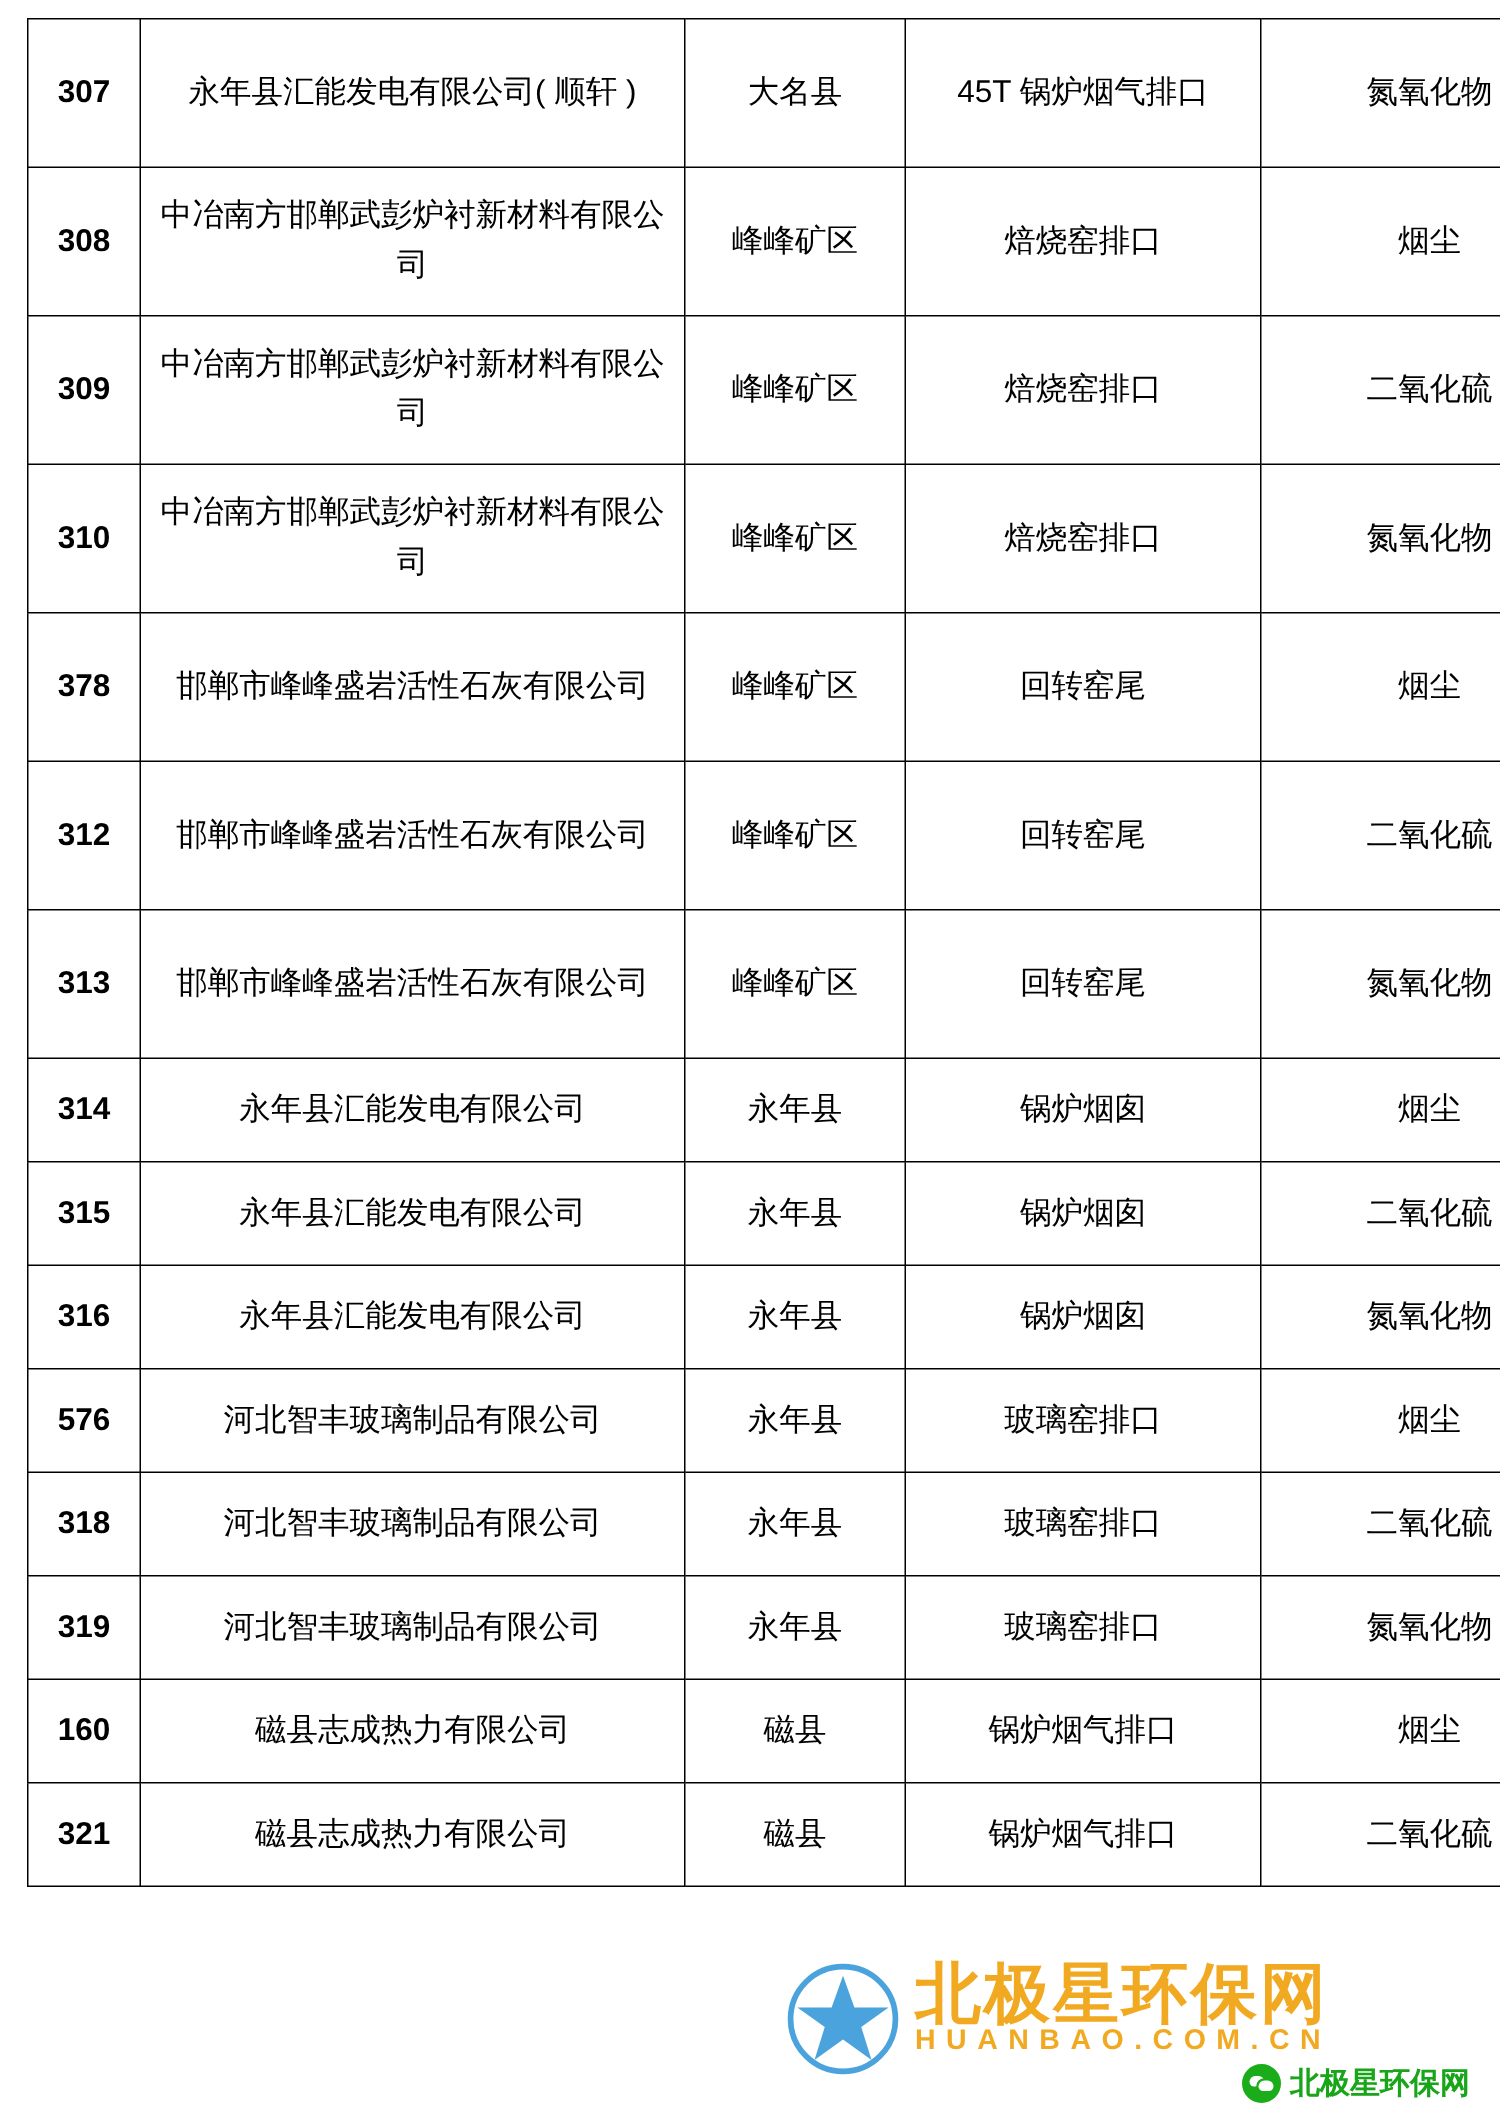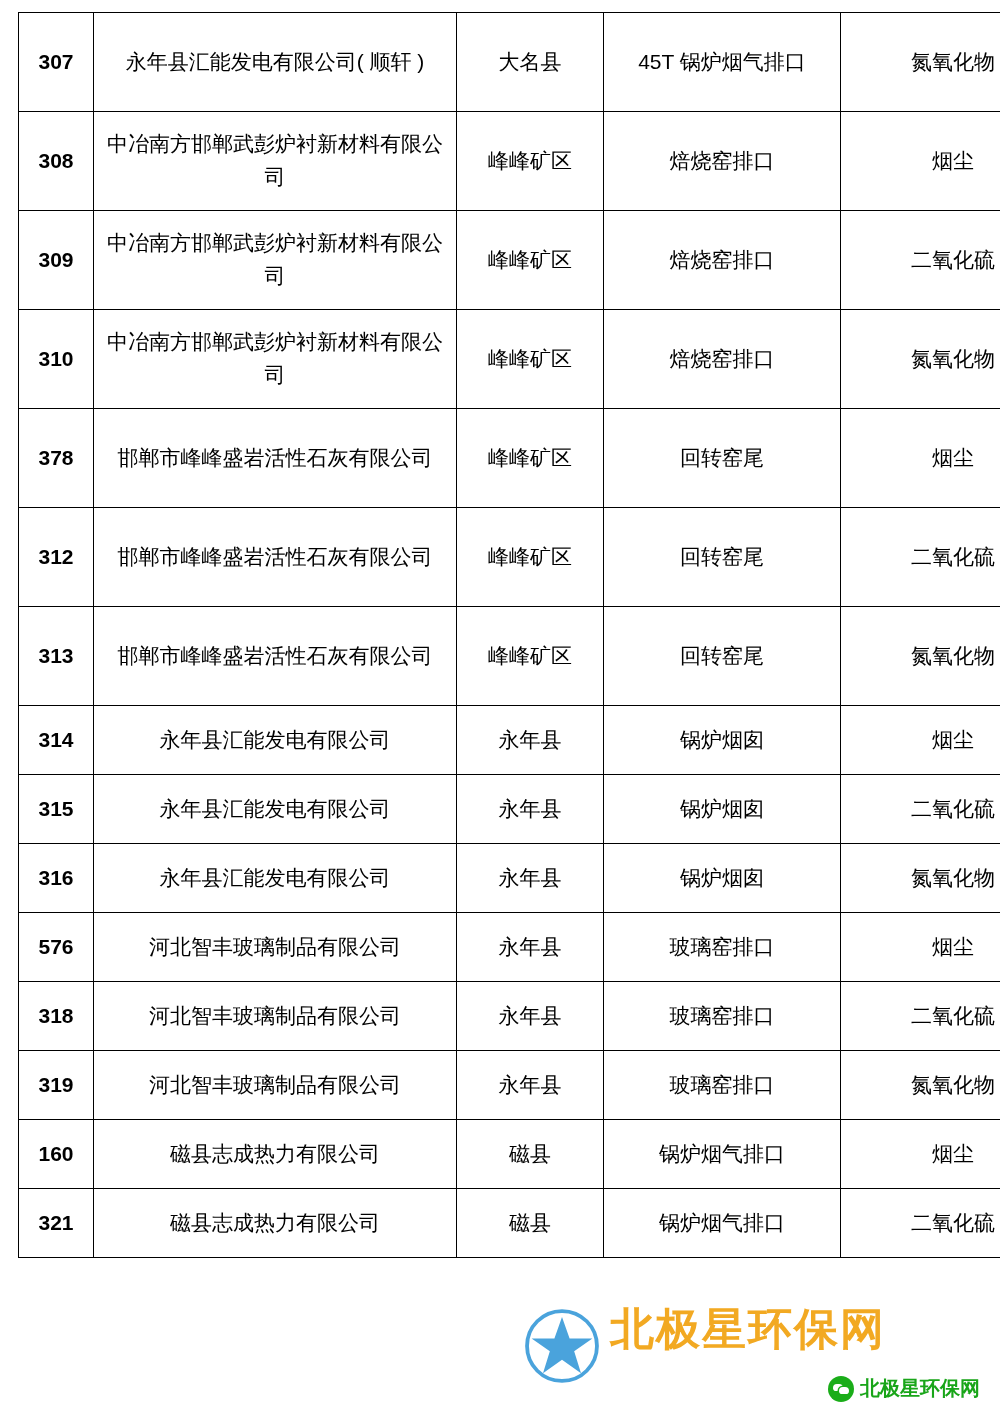--- a/index.html
+++ b/index.html
@@ -257,18 +257,19 @@
         </tr>
       </tbody>
   </table>
 
   <div class="watermark">
     <svg class="wm-star" viewBox="0 0 100 100">
       <circle cx="50" cy="50" r="46" fill="none" stroke="#4aa3dc" stroke-width="5"></circle>
       <path d="M50 12 L60 40 L90 40 L66 57 L75 86 L50 68 L25 86 L34 57 L10 40 L40 40 Z" fill="#4aa3dc"></path>
     </svg>
     <div class="wm-text-big">北极星环保网</div>
+    <div class="wm-text-sub">HUANBAO.COM.CN</div>
     <div class="wm-badge">
       <span class="wm-badge-circle"></span>
       <span class="wm-badge-text">北极星环保网</span>
     </div>
   </div>
 </div>
 
 </body></html>

